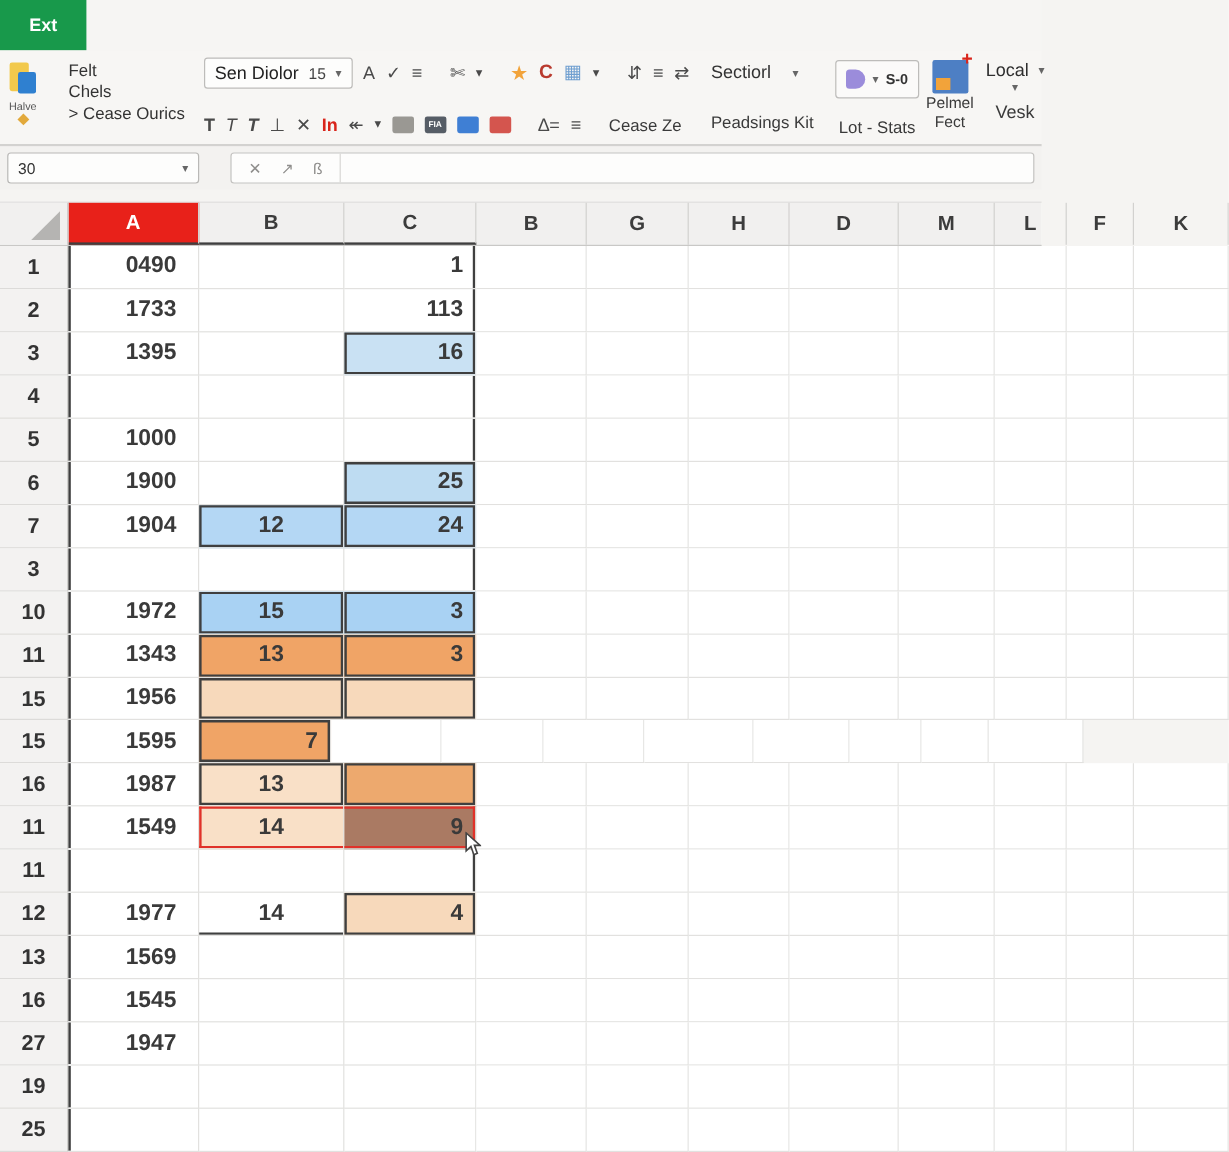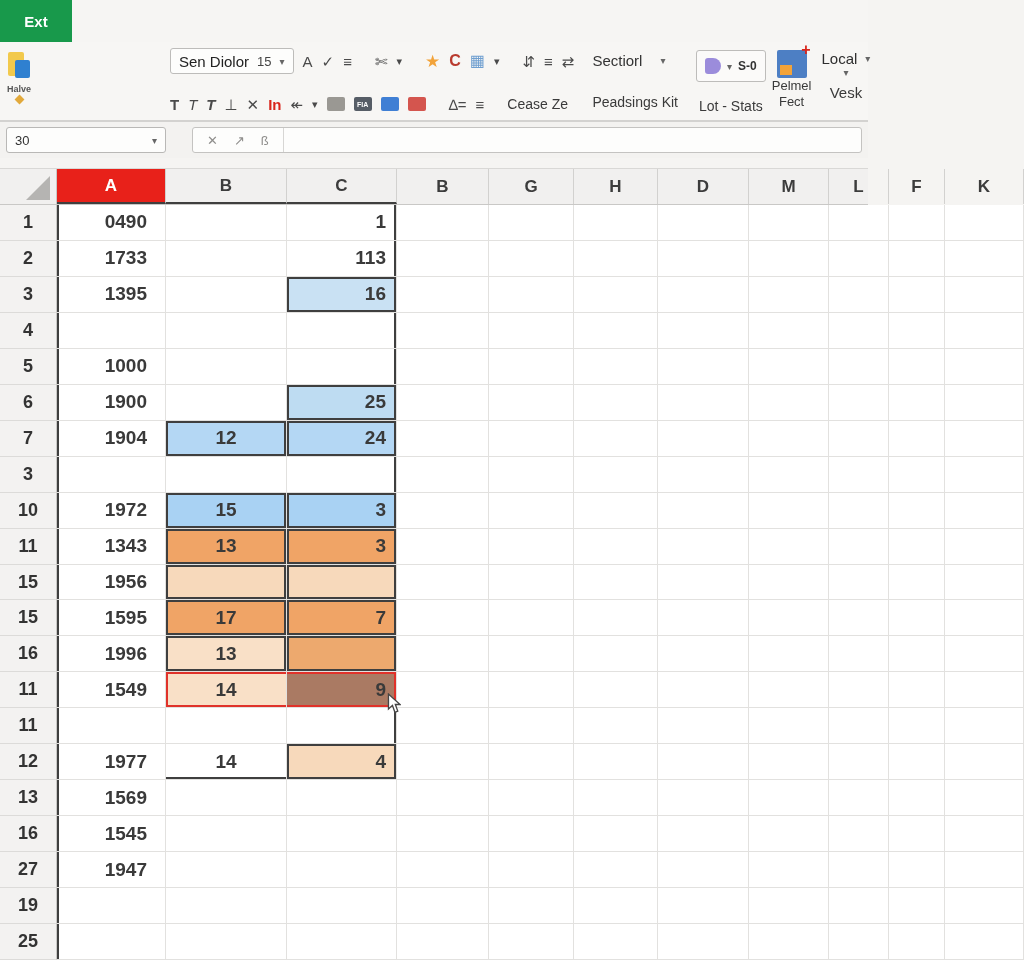--- a/index.html
+++ b/index.html
@@ -24,21 +24,21 @@
   .ribbon { height:80px; background:#f7f6f4; border-bottom:2px solid #d3d2d0;
             display:flex; align-items:stretch; padding:4px 4px 6px 6px; gap:6px; }
   .rsep { width:1px; background:#ddddda; margin:4px 2px; }
   .rg { display:flex; flex-direction:column; justify-content:space-between; }
 
   .clip-group { flex-direction:row; align-items:flex-start; gap:6px; width:148px; flex:none; }
   .clip-left { display:flex; flex-direction:column; align-items:center; padding-top:6px; }
   .clip-icon { width:26px; height:30px; position:relative; }
   .clip-icon .sheet { position:absolute; left:2px; top:0; width:16px; height:24px; background:#f2c94c; border-radius:2px; }
   .clip-icon .sheet2 { position:absolute; left:9px; top:8px; width:15px; height:18px; background:#2f80d0; border-radius:2px; }
-  .clip-small { font-size:9px; color:#555; margin-top:2px;font-weight:bold; }
+  .clip-small { font-size:9px; color:#555; margin-top:2px; }
   .clip-diamond { width:7px; height:7px; background:#e2a93b; transform:rotate(45deg); margin-top:2px; }
   .clip-right { display:flex; flex-direction:column; padding-top:4px; font-size:14px; color:#333; gap:2px; }
   .clip-line3 { font-size:14px; white-space:nowrap; }
 
   .fmt-col { flex:none; display:flex; flex-direction:column; justify-content:space-between; padding:2px 0; }
   .icon-row { display:flex; align-items:center; gap:9px; }
   .fontbox { display:flex; align-items:center; gap:8px; border:1px solid #bdbcba; background:#fdfdfc;
              border-radius:3px; padding:2px 8px; height:26px; }
   .fontname { font-size:15px; color:#222; }
   .fontsize { font-size:13px; color:#444; }
@@ -142,20 +142,25 @@
 
     <div class="rg clip-group">
       <div class="clip-left">
         <div class="clip-icon">
           <div class="sheet"></div>
             <div class="sheet2"></div>
         </div>
         <div class="clip-small">Halve</div>
         <div class="clip-diamond"></div>
       </div>
+      <div class="clip-right">
+        <span>Felt</span>
+        <span>Chels</span>
+        <span class="clip-line3">&gt; Cease Ourics</span>
+      </div>
     </div>
 
     <div class="rsep"></div>
 
     <div class="rg fmt-col">
       <div class="icon-row">
         <div class="fontbox">
           <span class="fontname">Sen Diolor</span>
           <span class="fontsize">15</span>
           <span class="caret">▾</span>
@@ -419,34 +424,33 @@
           <div class="cell fill" style="width: 84px;"></div>
           <div class="cell fill" style="width: 91px;"></div>
           <div class="cell fill" style="width: 80px;"></div>
           <div class="cell fill" style="width: 60px;"></div>
           <div class="cell fill" style="width: 56px;"></div>
           <div class="cell fill" style="width: 79px;"></div>
         </div>
         <div class="grow">
           <div class="rh">15</div>
           <div class="cell col-a">1595</div>
-          <div class="cell col-b db" style="background: rgb(240, 164, 102);">17</div>
           <div class="cell col-c dr db" style="background: rgb(240, 164, 102);">7</div>
           <div class="cell fill" style="width: 92px;"></div>
           <div class="cell fill" style="width: 85px;"></div>
           <div class="cell fill" style="width: 84px;"></div>
           <div class="cell fill" style="width: 91px;"></div>
           <div class="cell fill" style="width: 80px;"></div>
           <div class="cell fill" style="width: 60px;"></div>
           <div class="cell fill" style="width: 56px;"></div>
           <div class="cell fill" style="width: 79px;"></div>
         </div>
         <div class="grow">
           <div class="rh">16</div>
-          <div class="cell col-a">1996</div>
+          <div class="cell col-a">1987</div>
           <div class="cell col-b db" style="background: rgb(249, 224, 199);">13</div>
           <div class="cell col-c dr db" style="background: rgb(237, 169, 110);"></div>
           <div class="cell fill" style="width: 92px;"></div>
           <div class="cell fill" style="width: 85px;"></div>
           <div class="cell fill" style="width: 84px;"></div>
           <div class="cell fill" style="width: 91px;"></div>
           <div class="cell fill" style="width: 80px;"></div>
           <div class="cell fill" style="width: 60px;"></div>
           <div class="cell fill" style="width: 56px;"></div>
           <div class="cell fill" style="width: 79px;"></div>

